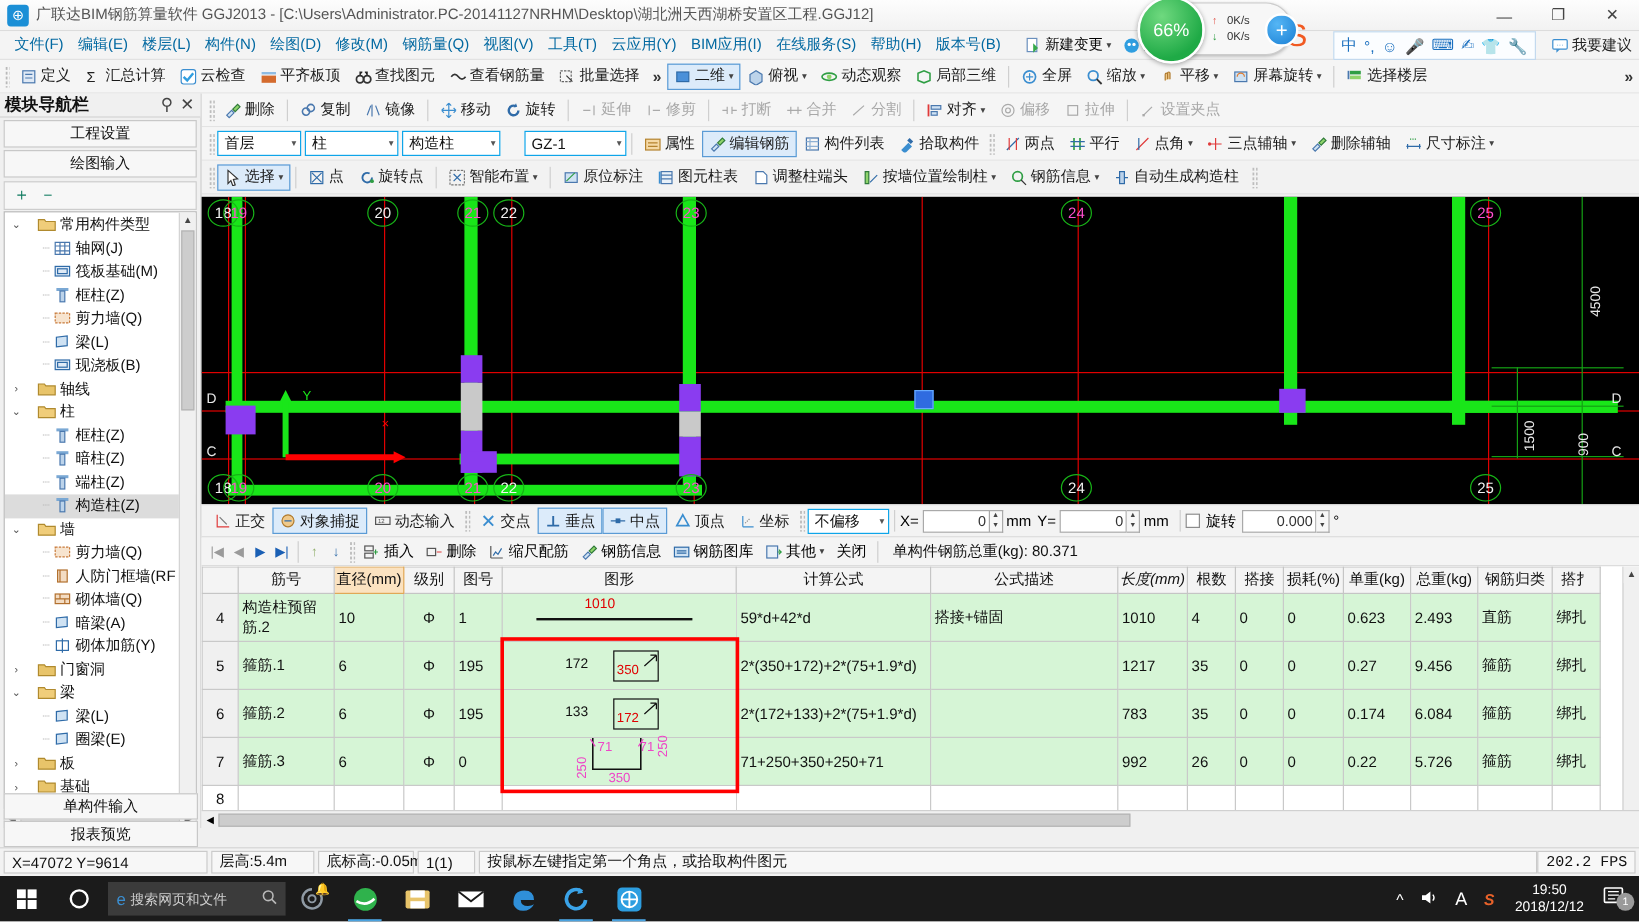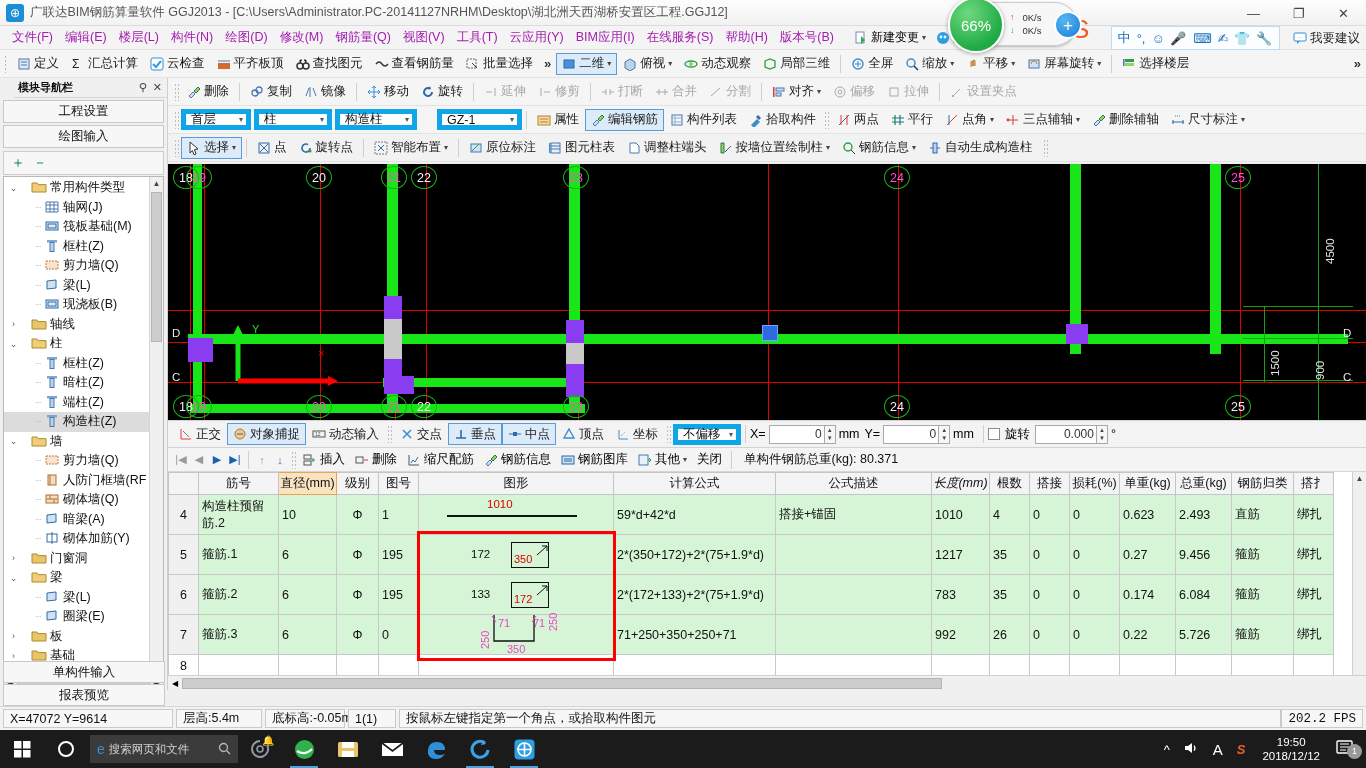--- a/index.html
+++ b/index.html
@@ -27,21 +27,21 @@
   .winbtns { position: absolute; right: 0; top: 0; height: 26px; display: flex; }
   .winbtn { width: 45px; height: 26px; display: flex; align-items: center; justify-content: center;
             color: #444; font-size: 13px; }
 
   
   .menubar {
     position: absolute; left: 0; top: 26px; width: 1366px; height: 24px;
     background: #f4f4f4; border-bottom: 1px solid #e2e2e2;
     display: flex; align-items: center; padding-left: 6px;
   }
-  .menu-item { padding: 2px 6px; font-size: 12.5px; color: #a21caf; white-space: nowrap; }
+  .menu-item { padding: 2px 6px; font-size: 12.5px; color: #0369a1; white-space: nowrap; }
   .menu-sep { width: 9px; }
   .menu-icon-item { display: flex; align-items: center; gap: 3px; padding: 1px 5px; white-space: nowrap; }
   .mini-ico { width: 14px; height: 14px; display: inline-block; flex: none; }
   .caret { font-size: 8px; color: #444; }
   .ime-bar {
     position: absolute; right: 86px; top: 26px; height: 24px;
     display: flex; align-items: center; gap: 6px;
     border: 1px solid #c3d9ee; background: #fbfdff; padding: 0 6px;
   }
   .ime-ico { font-size: 13px; color: #1a6fbf; }
@@ -97,37 +97,36 @@
           background-image: radial-gradient(#bdbdbd 1px, transparent 1px);
           background-size: 3px 4px; }
   .chev { font-size: 13px; color: #333; padding: 0 5px; font-weight: bold; }
   .grip { width: 4px; height: 18px; margin-right: 3px; flex: none;
           background-image: radial-gradient(#b9b9b9 1px, transparent 1px);
           background-size: 3px 4px; }
 
   
   .combo {
     display: flex; align-items: center; justify-content: space-between;
-    height: 21px; border: 5px solid #0ea5e9; background: #fff;
+    height: 21px; border: 1px solid #0ea5e9; background: #fff;
     font-size: 12.5px; padding: 0 3px 0 5px; color: #111;
   }
   .combo .cv { white-space: nowrap; overflow: hidden; }
   .combo .ca { font-size: 8px; color: #555; margin-left: 6px; }
 
   
   .leftpanel {
     position: absolute; left: 0; top: 78px; width: 168px; height: 612px;
     background: #f0f0f0; border-right: 1px solid #cfcfcf;
     display: flex; flex-direction: column;
   }
   .lp-title {
-    height: 20px; display: flex; align-items: center; font-size: 11px;
+    height: 20px; display: flex; align-items: center; font-size: 14px;
     font-weight: bold; color: #111; padding-left: 4px; background: #f0f0f0;
     border-bottom: 1px solid #d5d5d5;
-    margin-left: 14px;
   }
   .lp-title .sp { margin-left: auto; display: flex; gap: 6px; padding-right: 5px; color: #444; font-weight: normal; }
   .lp-btn {
     height: 23px; margin: 2px 3px 0 3px; background: #f7f7f7; border: 1px solid #c8c8c8;
     display: flex; align-items: center; justify-content: center; font-size: 12.5px; color: #111;
   }
   .lp-tools {
     height: 24px; margin: 3px 3px 1px 3px; background: #f7f7f7; border: 1px solid #cdcdcd;
     display: flex; align-items: center; gap: 8px; padding-left: 7px; color: #0e7a5f; font-size: 14px;
   }

